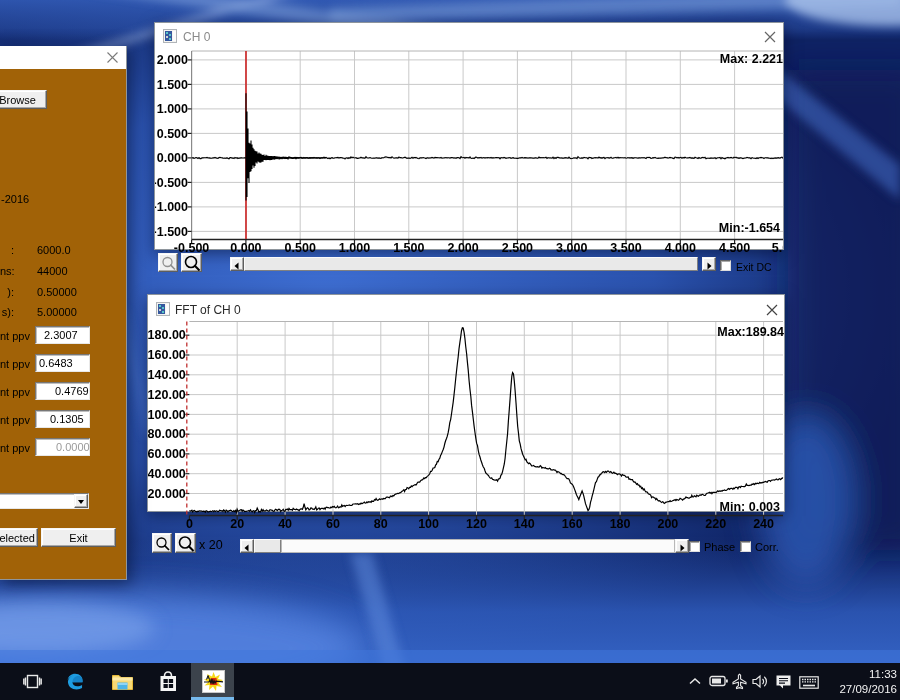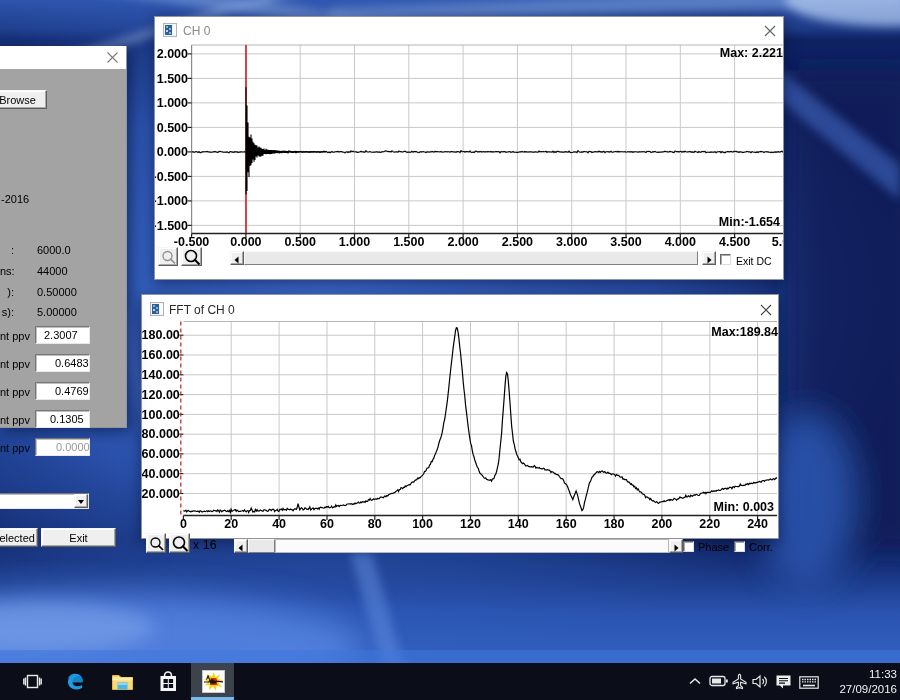--- a/index.html
+++ b/index.html
@@ -63,57 +63,57 @@
  <path d="M760,55 L900,165 L900,200 L760,84 Z" fill="#416ec9" opacity=".55"></path>
  <path d="M350,553 L392,700 L414,700 L372,553 Z" fill="#6490e2" opacity=".5"></path>
  <path d="M126,310 L158,435 L144,435 L114,310 Z" fill="#4a76ce" opacity=".45"></path>
 </g>
 <g filter="url(#b3)">
  <ellipse cx="35" cy="628" rx="120" ry="26" fill="#8fb2f2" opacity=".45"></ellipse>
 </g>
 <rect y="650" width="900" height="13" fill="#4076dc" opacity=".55"></rect>
 </svg>
 
-<div class="abs" style="left:0;top:46px;width:127px;height:382px;background:#a3a3a3;border-right:1px solid #8e959c;border-bottom:1px solid #8e959c;box-shadow:4px 4px 14px rgba(0,10,40,.5);z-index:3">
+<div class="abs" style="left:0;top:46px;width:127px;height:534px;background:#a16207;border-right:1px solid #8e959c;border-bottom:1px solid #8e959c;box-shadow:4px 4px 14px rgba(0,10,40,.5);z-index:3">
     <div class="abs" style="left:0;top:0;width:100%;height:23px;background:#fff"></div>
     <svg class="abs" style="left:106px;top:5px" width="13" height="13">
       <path d="M1.5,1.5 L11.5,11.5 M11.5,1.5 L1.5,11.5" stroke="#7a7a7a" stroke-width="1.1"></path>
     </svg>
     <div class="btn3d" style="left:-12px;top:44px;width:59px;height:19px;font-size:11px;display:flex;align-items:center;justify-content:center;color:#000">Browse</div>
     <div class="lbl" style="left:1px;top:147px">-2016</div>
     <div class="lbl" style="left:0;top:198px;width:14px;text-align:right">:</div>
     <div class="lbl" style="left:37px;top:198px">6000.0</div>
     <div class="lbl" style="left:0;top:219px;width:14px;text-align:center">ns:</div>
     <div class="lbl" style="left:37px;top:219px">44000</div>
     <div class="lbl" style="left:0;top:240px;width:14px;text-align:right">):</div>
     <div class="lbl" style="left:37px;top:240px">0.50000</div>
     <div class="lbl" style="left:0;top:260px;width:14px;text-align:right">s):</div>
     <div class="lbl" style="left:37px;top:260px">5.00000</div>
     <div class="lbl" style="left:0;top:284px;width:29px;text-align:right">nt ppv</div>
     <div class="sunk" style="left:35px;top:280px;width:55px;height:18px;font-size:11px;line-height:16px;padding-left:8px;color:#000">2.3007</div>
     <div class="lbl" style="left:0;top:312px;width:29px;text-align:right">nt ppv</div>
-    <div class="sunk" style="left:35px;top:308px;width:55px;height:18px;font-size:11px;line-height:16px;padding-left:19px;color:#000">0.6483</div>
+    <div class="sunk" style="left:35px;top:308px;width:55px;height:18px;font-size:11px;line-height:16px;padding-left:3px;color:#000">0.6483</div>
     <div class="lbl" style="left:0;top:340px;width:29px;text-align:right">nt ppv</div>
     <div class="sunk" style="left:35px;top:336px;width:55px;height:18px;font-size:11px;line-height:16px;padding-left:19px;color:#000">0.4769</div>
     <div class="lbl" style="left:0;top:368px;width:29px;text-align:right">nt ppv</div>
     <div class="sunk" style="left:35px;top:364px;width:55px;height:18px;font-size:11px;line-height:16px;padding-left:14px;color:#000">0.1305</div>
     <div class="lbl" style="left:0;top:396px;width:29px;text-align:right">nt ppv</div>
     <div class="sunk" style="left:35px;top:392px;width:55px;height:18px;font-size:11px;line-height:16px;padding-left:20px;color:#9a9a9a">0.0000</div>
     <div class="sunk" style="left:-30px;top:447px;width:119px;height:16px">
       <div class="btn3d" style="right:0px;top:0px;width:14px;height:14px;border-width:1px">
         <svg width="12" height="12" style="position:absolute;left:0;top:1px">
           <path d="M3,4 L9,4 L6,8 Z" fill="#000"></path>
         </svg>
       </div>
     </div>
     <div class="btn3d" style="left:-11px;top:482px;width:49px;height:19px;font-size:11px;display:flex;align-items:center;justify-content:center">Selected</div>
     <div class="btn3d" style="left:41px;top:482px;width:75px;height:19px;font-size:11px;display:flex;align-items:center;justify-content:center">Exit</div>
   </div>
 
-<div class="win" style="left:154px;top:16px;width:630px;height:264px;z-index:2">
+<div class="win" style="left:154px;top:22px;width:630px;height:228px;z-index:2">
     <svg class="abs" style="left:8px;top:6px" width="14" height="14">
       <rect x="0.5" y="0.5" width="13" height="13" fill="#f4f4f2" stroke="#b0b4b8"></rect>
       <rect x="2" y="2" width="7" height="10" fill="#35589e"></rect>
       <rect x="3" y="3" width="2" height="2" fill="#56c8c8"></rect>
       <rect x="6" y="5" width="2" height="2" fill="#56c8c8"></rect>
       <rect x="3" y="7" width="2" height="2" fill="#d0d0d0"></rect>
       <rect x="6" y="9" width="2" height="2" fill="#56c8c8"></rect>
       <rect x="10" y="2" width="3" height="10" fill="#fcfcfc"></rect>
     </svg>
     <div class="abs ttxt" style="left:28px;top:7px;color:#8a8a8a">CH 0</div>
@@ -205,21 +205,21 @@
         <path d="M7.5,2.5 L3.5,6 L7.5,9.5 Z" fill="#000"></path>
       </svg></div>
     <div class="sbt" style="left:89px;top:234px;width:454px;height:14px"></div>
     <div class="btn3d" style="left:547px;top:234px;width:14px;height:14px"><svg width="12" height="12">
         <path d="M4.5,2.5 L8.5,6 L4.5,9.5 Z" fill="#000"></path>
       </svg></div>
     <div class="cb" style="left:565px;top:237px"></div>
     <div class="lbl" style="left:581px;top:238px;font-size:10.5px">Exit DC</div>
   </div>
 
-<div class="win" style="left:141px;top:294px;width:638px;height:245px;z-index:2">
+<div class="win" style="left:147px;top:294px;width:638px;height:218px;z-index:2">
     <svg class="abs" style="left:8px;top:7px" width="14" height="14">
       <rect x="0.5" y="0.5" width="13" height="13" fill="#f4f4f2" stroke="#b0b4b8"></rect>
       <rect x="2" y="2" width="7" height="10" fill="#35589e"></rect>
       <rect x="3" y="3" width="2" height="2" fill="#56c8c8"></rect>
       <rect x="6" y="5" width="2" height="2" fill="#56c8c8"></rect>
       <rect x="3" y="7" width="2" height="2" fill="#d0d0d0"></rect>
       <rect x="6" y="9" width="2" height="2" fill="#56c8c8"></rect>
       <rect x="10" y="2" width="3" height="10" fill="#fcfcfc"></rect>
     </svg>
     <div class="abs ttxt" style="left:27px;top:8px;color:#2a2a2a">FFT of CH 0</div>
@@ -306,21 +306,21 @@
         <circle cx="8.5" cy="8.5" r="4.5" fill="none" stroke="#000" stroke-width="1.3"></circle>
         <path d="M11.2,11.2 L16.0,16.0" stroke="#000" stroke-width="1.7000000000000002"></path>
       </svg>
     </div>
     <div class="btn3d" style="left:27px;top:238px;width:21px;height:20px">
       <svg width="19" height="18" style="position:absolute;left:0;top:0">
         <circle cx="9.0" cy="8.5" r="5.5" fill="none" stroke="#000" stroke-width="1.6"></circle>
         <path d="M12.3,11.8 L17.5,17.0" stroke="#000" stroke-width="2.0"></path>
       </svg>
     </div>
-    <div class="lbl" style="left:51px;top:243px;font-size:12.5px">x 16</div>
+    <div class="lbl" style="left:51px;top:243px;font-size:12.5px">x 20</div>
     <div class="btn3d" style="left:92px;top:244px;width:14px;height:14px"><svg width="12" height="12">
         <path d="M7.5,2.5 L3.5,6 L7.5,9.5 Z" fill="#000"></path>
       </svg></div>
     <div class="sbt" style="left:106px;top:244px;width:27px;height:14px"></div>
     <div class="abs" style="left:133px;top:244px;width:394px;height:14px;background:#fbfbfb;border:1px solid #b8b8b8"></div>
     <div class="btn3d" style="left:527px;top:244px;width:14px;height:14px"><svg width="12" height="12">
         <path d="M4.5,2.5 L8.5,6 L4.5,9.5 Z" fill="#000"></path>
       </svg></div>
     <div class="cb" style="left:541px;top:246px"></div>
     <div class="lbl" style="left:556px;top:246px">Phase</div>

